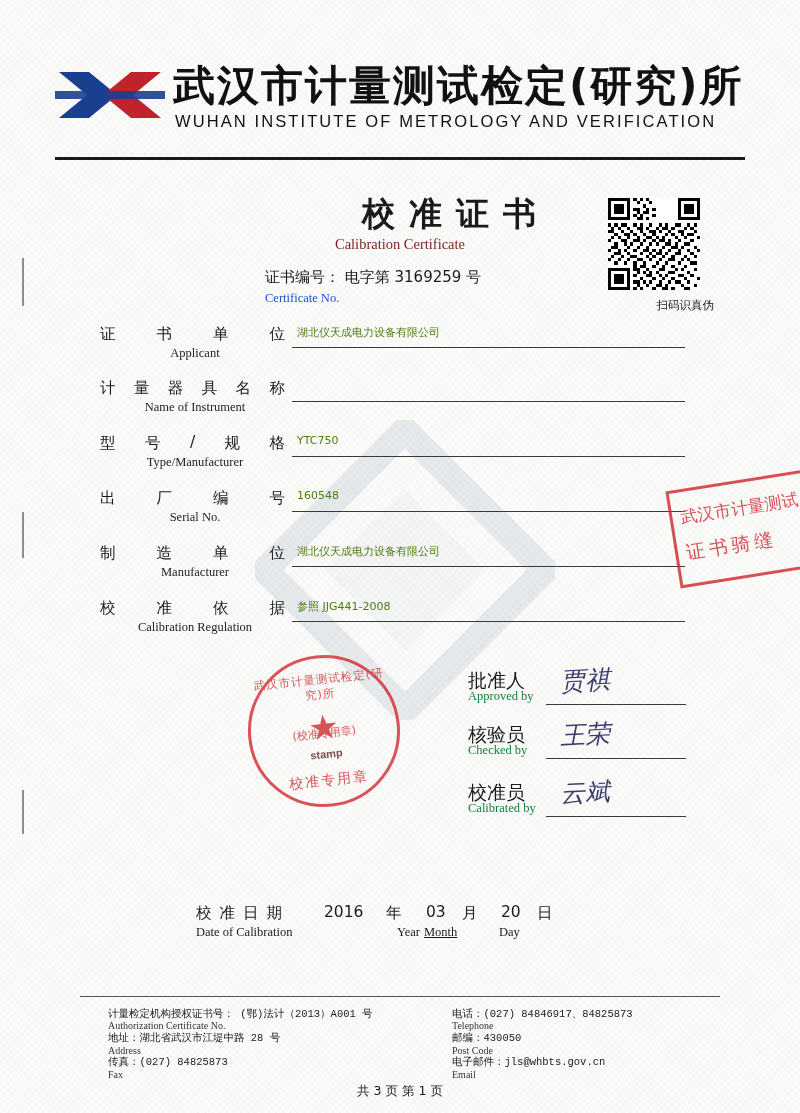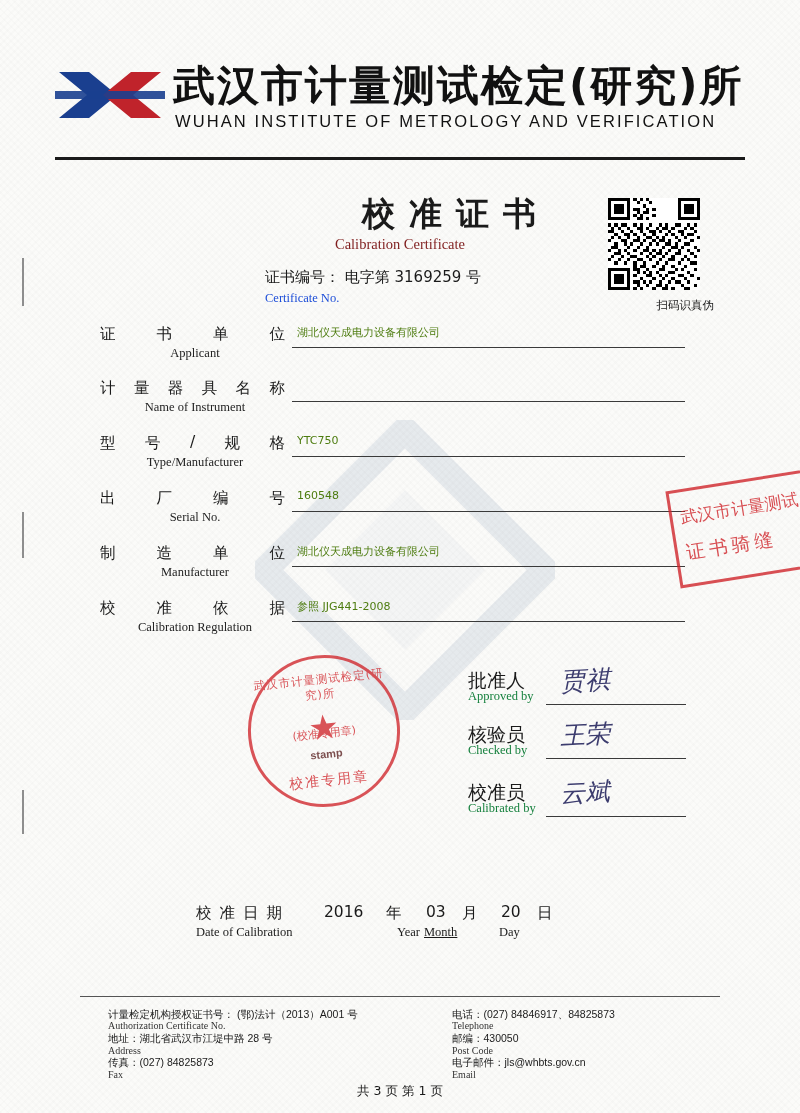--- a/index.html
+++ b/index.html
@@ -363,21 +363,21 @@
   }
   .footer-right {
     position: absolute;
     left: 452px;
     top: 1008px;
     width: 300px;
     font-size: 10.5px;
     line-height: 1.18;
   }
   .footer-left .cn, .footer-right .cn {
-    font-family: Liberation Sans, sans-serif;
+    font-family: Liberation Mono, monospace;
     font-size: 10.5px;
   }
   .footer-left .en, .footer-right .en {
     font-size: 10px;
     color: #333;
   }
   .page-num {
     position: absolute;
     left: 0;
     top: 1083px;

